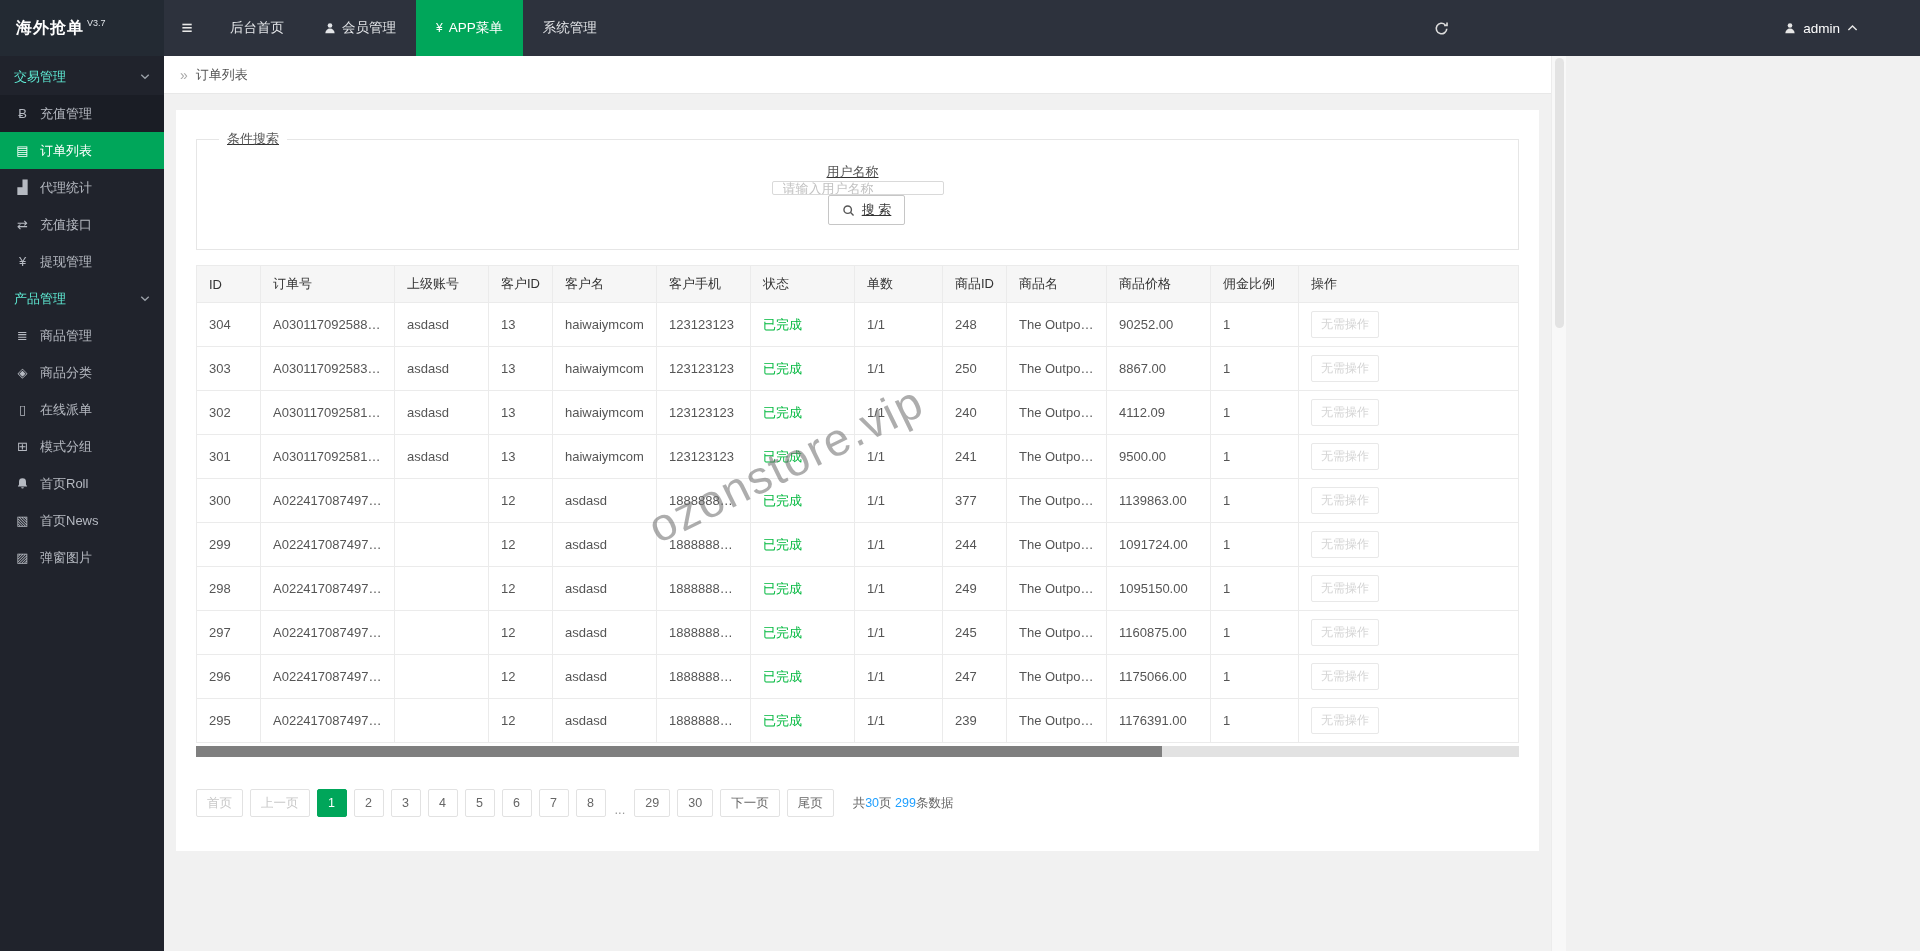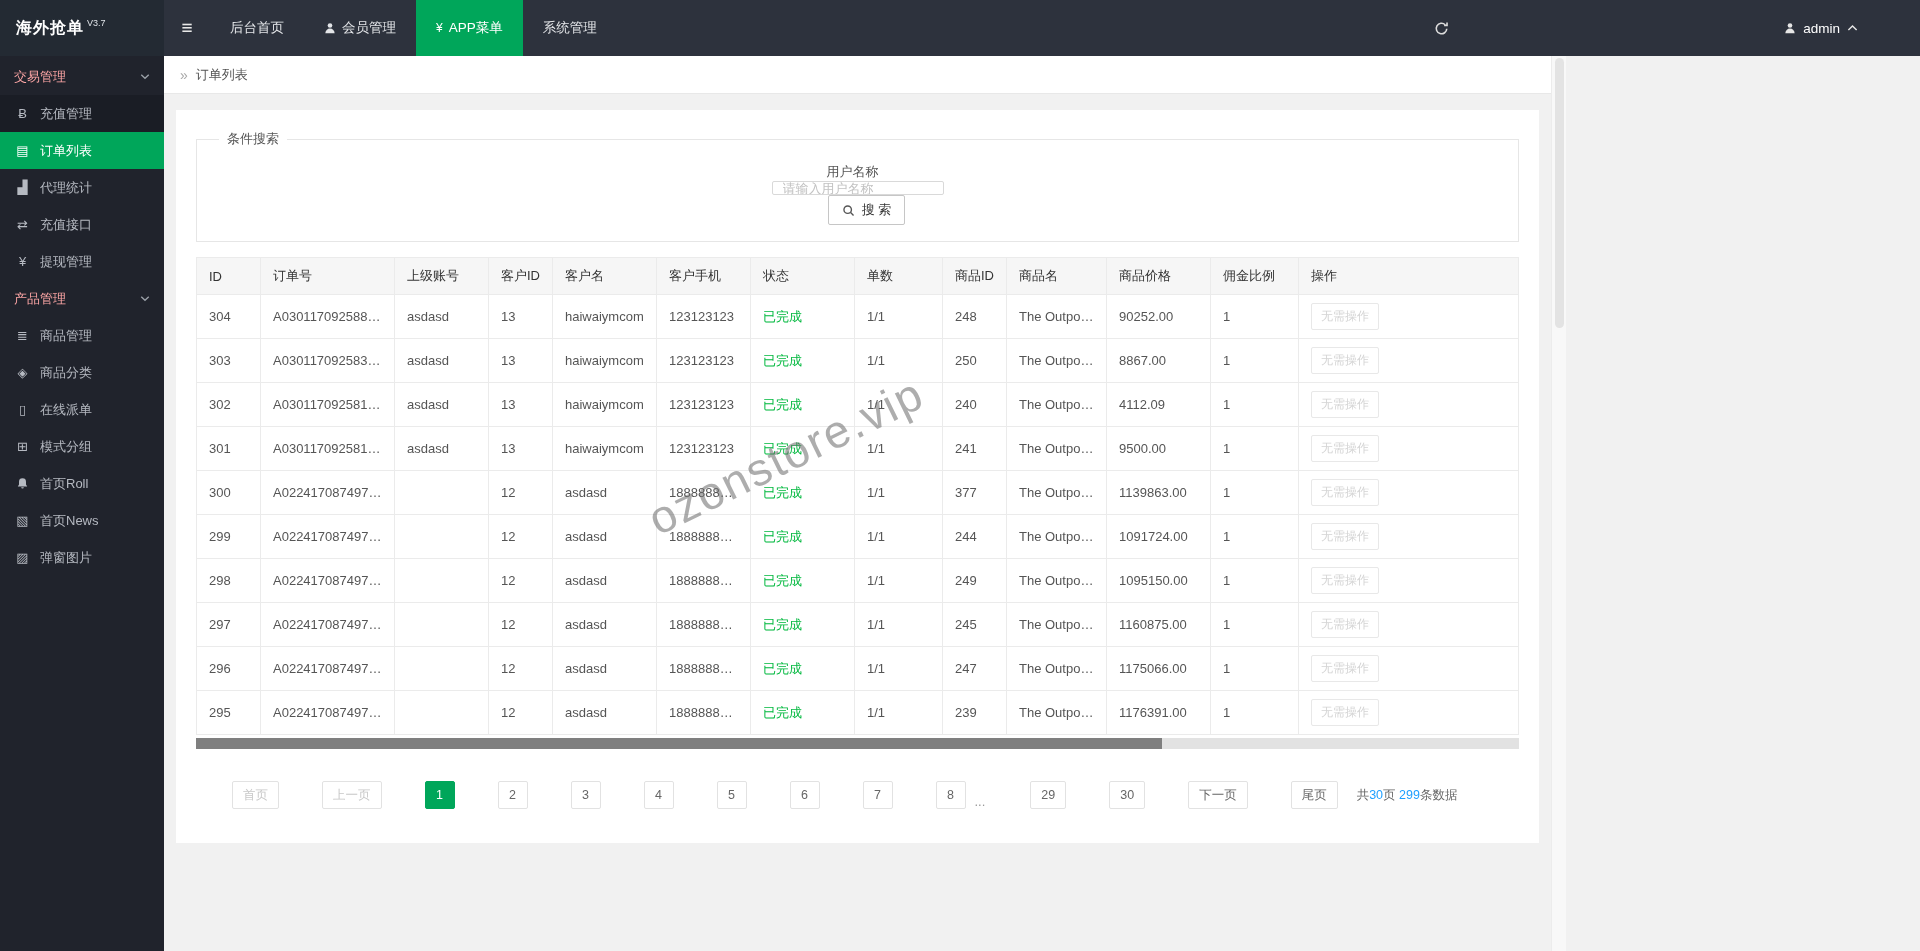--- a/index.html
+++ b/index.html
@@ -22,37 +22,37 @@
   .nav-item.active { background: var(--accent-green, #00a65a); color:#fff; }
   .nicon { display:inline-flex; align-items:center; font-size:12px; line-height:1; }
   .topbar-right { margin-left:auto; display:flex; }
   .refresh { color:#dcdcdc; margin-right:335px; cursor:pointer; display:inline-flex; align-items:center; }
   .userbox { display:flex; align-items:center; gap:7px; padding-right:62px; color:#fff; cursor:pointer; font-size:13.5px; }
   .userbox .ticon { display:inline-flex; align-items:center; color:#e6e6e6; }
 
   
   .shell { display:flex; height:911px; }
   .sidebar { width:164px; flex:none; background: var(--sidebar-bg, #20232c); padding-top:2px; }
-  .sb-group { height:37px; display:flex; align-items:center; justify-content:space-between; padding:0 14px; color:#fca5a5; cursor:pointer; }
+  .sb-group { height:37px; display:flex; align-items:center; justify-content:space-between; padding:0 14px; color:#5eead4; cursor:pointer; }
   .sb-chev { color:#9aa0a8; display:inline-flex; }
   .sb-item { height:37px; display:flex; align-items:center; padding-left:14px; gap:9px; color:#b6bac2; cursor:pointer; }
   .sb-icon { width:17px; text-align:center; font-size:13px; display:inline-flex; justify-content:center; align-items:center; }
   .sb-item.dark { background:#1a1d25; }
   .sb-item.active { background: var(--accent-green, #00a65a); color:#fff; }
   .sb-item.active .sb-icon { color:#fff; }
 
   .main { flex:1; display:flex; }
   .inner { width:1387px; flex:none; display:flex; flex-direction:column; background:#f1f1f1; }
   .breadcrumb { height:38px; flex:none; background:#fff; border-bottom:1px solid #e8e8e8; display:flex; align-items:center; padding-left:16px; gap:8px; color:#555; }
   .bc-arrow { color:#a8a8a8; font-size:14px; }
   .content { flex:1; padding:16px 12px; overflow:hidden; }
   .card { background:#fff; padding:20px 20px 34px; }
 
   
-  .searchbox { border:1px solid #e6e6e6; padding:12px 16px 16px; margin-bottom:15px; }
+  .searchbox { border:1px solid #e6e6e6; padding:12px 16px 24px; margin-bottom:15px;text-decoration:underline; }
   .searchbox legend { padding:0 8px; margin-left:6px; color:#555; font-size:13px; }
   .search-row { display:flex; align-items:center; margin-top:3px;flex-direction:column; }
   .flabel { color:#555; margin-right:10px; }
   .finput { width:172px; height:14px; border:1px solid #d9d9d9; border-radius:2px; padding:0 10px; font-size:13px; color:#333; outline:none; font-family:inherit; }
   .finput::placeholder { color:#c2c2c2; }
   .searchbtn { height:30px; margin-left:18px; padding:0 13px; background:#fff; border:1px solid #c6c6c6; border-radius:2px; display:inline-flex; align-items:center; gap:7px; font-size:13px; color:#333; cursor:pointer; font-family:inherit; }
   .searchbtn .sicon { display:inline-flex; color:#555; }
 
   
   .table-wrap { position:relative; }
@@ -61,21 +61,21 @@
   .grid td { padding:8px 12px; border:1px solid #ebebeb; color:#555; font-size:13px; white-space:nowrap; overflow:hidden; text-overflow:ellipsis; background:#fff; }
   .status { color: var(--status-green, #00b83e); }
   .op-btn { border:1px solid #e8e8e8; color:#d4d4d4; background:#fff; padding:4px 9px; font-size:12px; border-radius:2px; cursor:not-allowed; font-family:inherit; }
   .watermark { position:absolute; left:440px; top:172px; transform:rotate(-26deg); font-size:46px; color:rgba(105,105,105,0.55); letter-spacing:2px; pointer-events:none; z-index:5; white-space:nowrap; }
 
   .hscroll { height:11px; background:#e2e2e2; margin-top:3px; position:relative; }
   .hthumb { position:absolute; left:0; top:0; height:100%; width:73%; background:#7f7f7f; cursor:pointer; }
 
   
   .pager { display:flex; align-items:center; gap:7px; margin-top:32px; }
-  .pg-btn { min-width:30px; height:28px; padding:0 10px; display:inline-flex; align-items:center; justify-content:center; border:1px solid #e2e2e2; background:#fff; color:#666; font-size:12.5px; cursor:pointer; border-radius:2px; font-family:inherit;margin-left:36px; }
+  .pg-btn { min-width:30px; height:28px; padding:0 10px; display:inline-flex; align-items:center; justify-content:center; border:1px solid #e2e2e2; background:#fff; color:#666; font-size:12.5px; cursor:pointer; border-radius:2px; font-family:inherit; }
   .pg-btn.disabled { color:#c8c8c8; }
   .pg-btn.active { background: var(--accent-green, #00a65a); border-color: var(--accent-green, #00a65a); color:#fff; }
   .pg-ellipsis { border:none; background:none; color:#999; padding:0 2px; min-width:14px; height:28px; display:inline-flex; align-items:flex-end; }
   .pg-summary { margin-left:12px; color:#666; font-size:12.5px; }
   .pg-summary .blue { color: var(--link-blue, #1e9fff); }
 
   
   .vscroll { width:15px; flex:none; background:#f8f8f8; border-left:1px solid #ececec; position:relative; }
   .vthumb { position:absolute; top:2px; left:3px; width:9px; height:270px; background:#e3e3e3; border-radius:5px; cursor:pointer; }
   .gutter { flex:1; background:#f1f1f1; }

